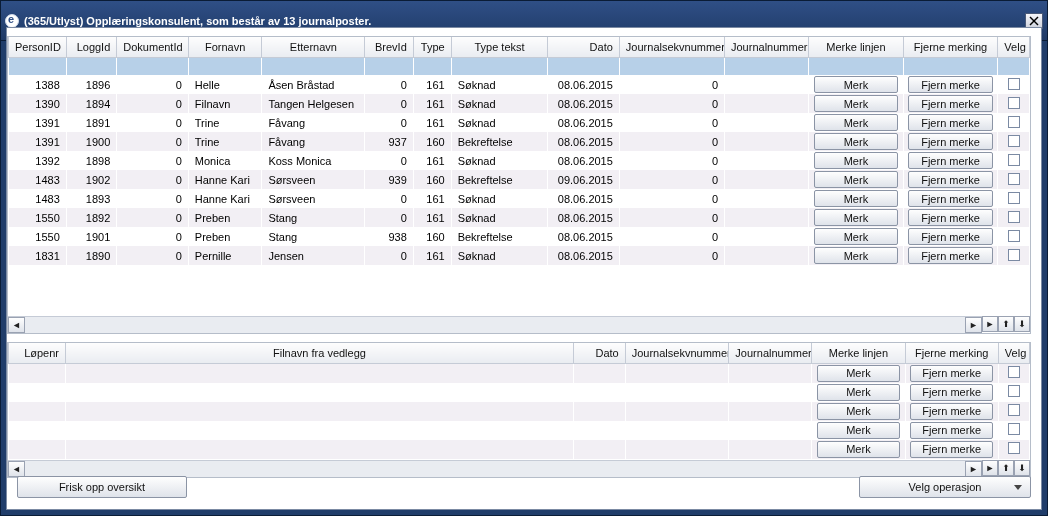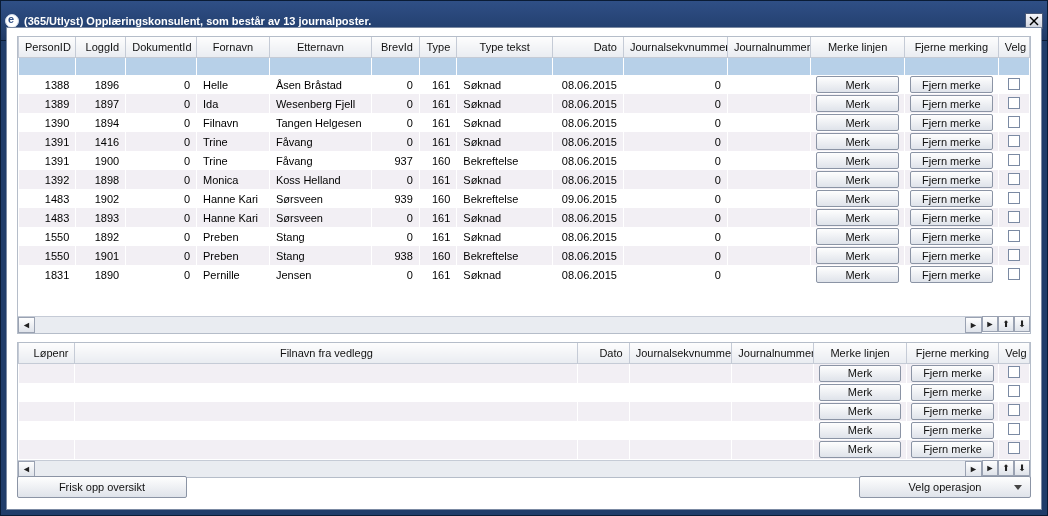--- a/index.html
+++ b/index.html
@@ -58,21 +58,21 @@
   .close-btn svg { width:10px; height:10px; }
 
   .client {
     position:absolute;
     left:5px; right:5px; top:26px; bottom:5px;
     background:#fff;
     border:1px solid #7b8aa3;
   }
   .pane {
     position:absolute;
-    left:10px; right:10px;
+    left:0; right:10px;
     border:1px solid #b5bdc9;
     background:#fff;
   }
   .pane1 { top:8px; height:298px; }
   .pane2 { top:314px; height:136px; }
   .grid {
     width:100%;
     border-collapse:collapse;
     table-layout:fixed;
   }
@@ -243,54 +243,38 @@
                 <td class="num">161</td>
                 <td>Søknad</td>
                 <td class="num">08.06.2015</td>
                 <td class="num">0</td>
                 <td class="num"></td>
                 <td class="btncell"><button class="vbutton">Merk</button></td>
                 <td class="btncell"><button class="vbutton">Fjern merke</button></td>
                 <td class="chkcell"><span class="chk"></span></td>
               </tr>
               <tr>
-                <td class="num">1389</td>
-                <td class="num">1897</td>
-                <td class="num">0</td>
-                <td>Ida</td>
-                <td>Wesenberg Fjell</td>
-                <td class="num">0</td>
-                <td class="num">161</td>
-                <td>Søknad</td>
-                <td class="num">08.06.2015</td>
-                <td class="num">0</td>
-                <td class="num"></td>
-                <td class="btncell"><button class="vbutton">Merk</button></td>
-                <td class="btncell"><button class="vbutton">Fjern merke</button></td>
-                <td class="chkcell"><span class="chk"></span></td>
-              </tr>
-              <tr>
                 <td class="num">1390</td>
                 <td class="num">1894</td>
                 <td class="num">0</td>
                 <td>Filnavn</td>
                 <td>Tangen Helgesen</td>
                 <td class="num">0</td>
                 <td class="num">161</td>
                 <td>Søknad</td>
                 <td class="num">08.06.2015</td>
                 <td class="num">0</td>
                 <td class="num"></td>
                 <td class="btncell"><button class="vbutton">Merk</button></td>
                 <td class="btncell"><button class="vbutton">Fjern merke</button></td>
                 <td class="chkcell"><span class="chk"></span></td>
               </tr>
               <tr>
                 <td class="num">1391</td>
-                <td class="num">1416</td>
+                <td class="num">1891</td>
                 <td class="num">0</td>
                 <td>Trine</td>
                 <td>Fåvang</td>
                 <td class="num">0</td>
                 <td class="num">161</td>
                 <td>Søknad</td>
                 <td class="num">08.06.2015</td>
                 <td class="num">0</td>
                 <td class="num"></td>
                 <td class="btncell"><button class="vbutton">Merk</button></td>
@@ -311,21 +295,21 @@
                 <td class="num"></td>
                 <td class="btncell"><button class="vbutton">Merk</button></td>
                 <td class="btncell"><button class="vbutton">Fjern merke</button></td>
                 <td class="chkcell"><span class="chk"></span></td>
               </tr>
               <tr>
                 <td class="num">1392</td>
                 <td class="num">1898</td>
                 <td class="num">0</td>
                 <td>Monica</td>
-                <td>Koss Helland</td>
+                <td>Koss Monica</td>
                 <td class="num">0</td>
                 <td class="num">161</td>
                 <td>Søknad</td>
                 <td class="num">08.06.2015</td>
                 <td class="num">0</td>
                 <td class="num"></td>
                 <td class="btncell"><button class="vbutton">Merk</button></td>
                 <td class="btncell"><button class="vbutton">Fjern merke</button></td>
                 <td class="chkcell"><span class="chk"></span></td>
               </tr>

